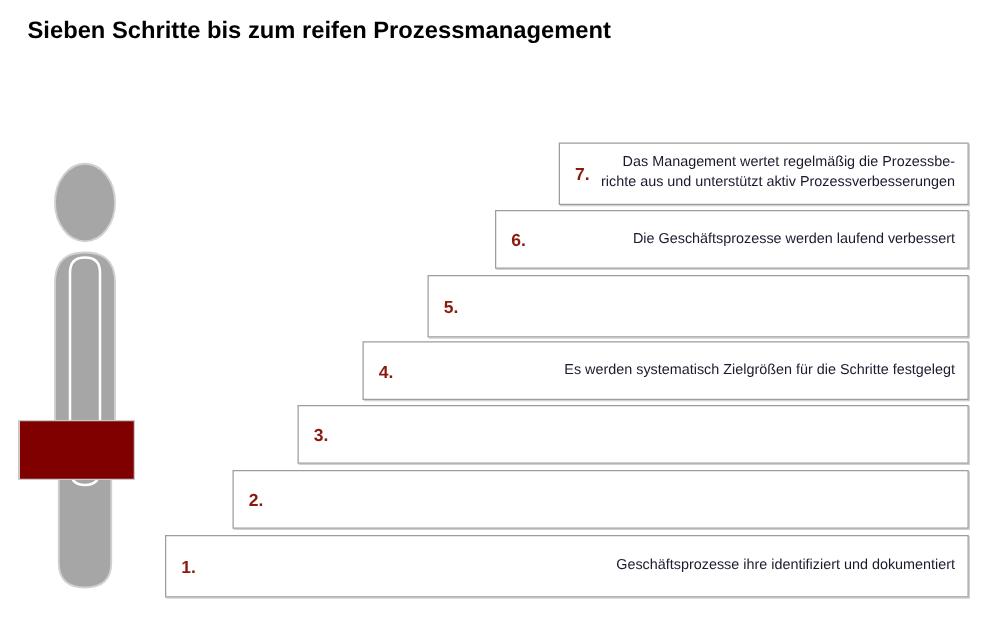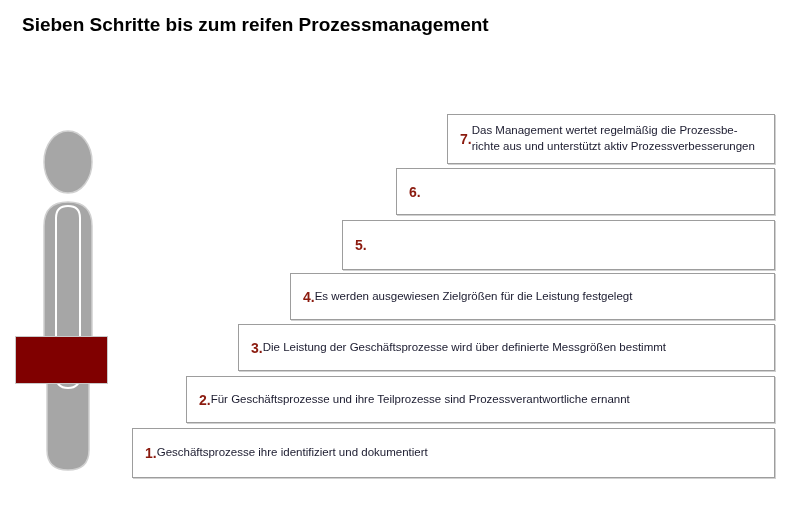--- a/index.html
+++ b/index.html
@@ -69,20 +69,21 @@
   .step-num {
     color: #8b1a0e;
     font-weight: bold;
     font-size: 14px;
     padding-left: 12px;
     flex: 0 0 auto;
     line-height: 1;
   }
   .step-text {
     flex: 1 1 auto;
+    text-align: right;
     padding-right: 10px;
     font-size: 11.5px;
     color: #1a1a2e;
     line-height: 1.35;
     white-space: pre-line;
   }
 
   #step7 { left: 447px; top: 114px; width: 328px; height: 50px; }
   #step6 { left: 396px; top: 168px; width: 379px; height: 47px; }
   #step5 { left: 342px; top: 220px; width: 433px; height: 50px; }
@@ -116,39 +117,38 @@
   <div id="briefcase"></div>
 
   <div class="step" id="step7">
     <span class="step-num">7.</span>
     <span class="step-text">Das Management wertet regelmäßig die Prozessbe-
 richte aus und unterstützt aktiv Prozessverbesserungen</span>
   </div>
 
   <div class="step" id="step6">
     <span class="step-num">6.</span>
+    <span class="step-text">Die Geschäftsprozesse werden laufend verbessert</span>
   </div>
 
   <div class="step" id="step5">
     <span class="step-num">5.</span>
   </div>
 
   <div class="step" id="step4">
     <span class="step-num">4.</span>
-    <span class="step-text">Es werden ausgewiesen Zielgrößen für die Leistung festgelegt</span>
+    <span class="step-text">Es werden systematisch Zielgrößen für die Schritte festgelegt</span>
   </div>
 
   <div class="step" id="step3">
     <span class="step-num">3.</span>
-    <span class="step-text">Die Leistung der Geschäftsprozesse wird über definierte Messgrößen bestimmt</span>
   </div>
 
   <div class="step" id="step2">
     <span class="step-num">2.</span>
-    <span class="step-text">Für Geschäftsprozesse und ihre Teilprozesse sind Prozessverantwortliche ernannt</span>
   </div>
 
   <div class="step" id="step1">
     <span class="step-num">1.</span>
     <span class="step-text">Geschäftsprozesse ihre identifiziert und dokumentiert</span>
   </div>
 
 </div>
 
 </body></html>

